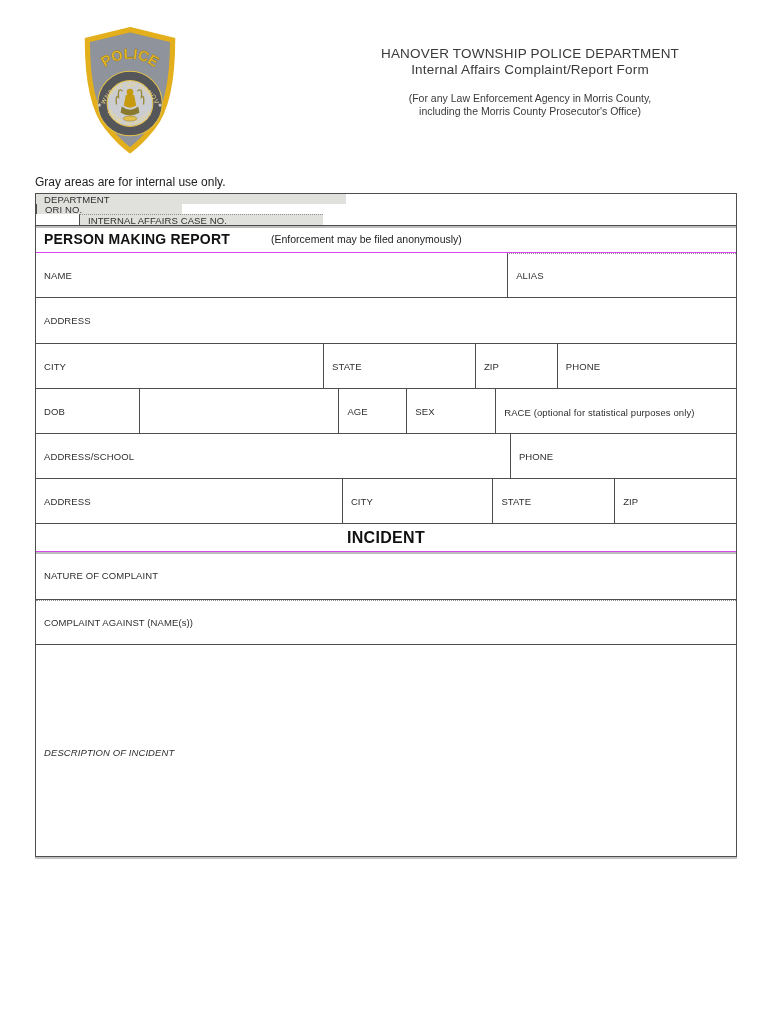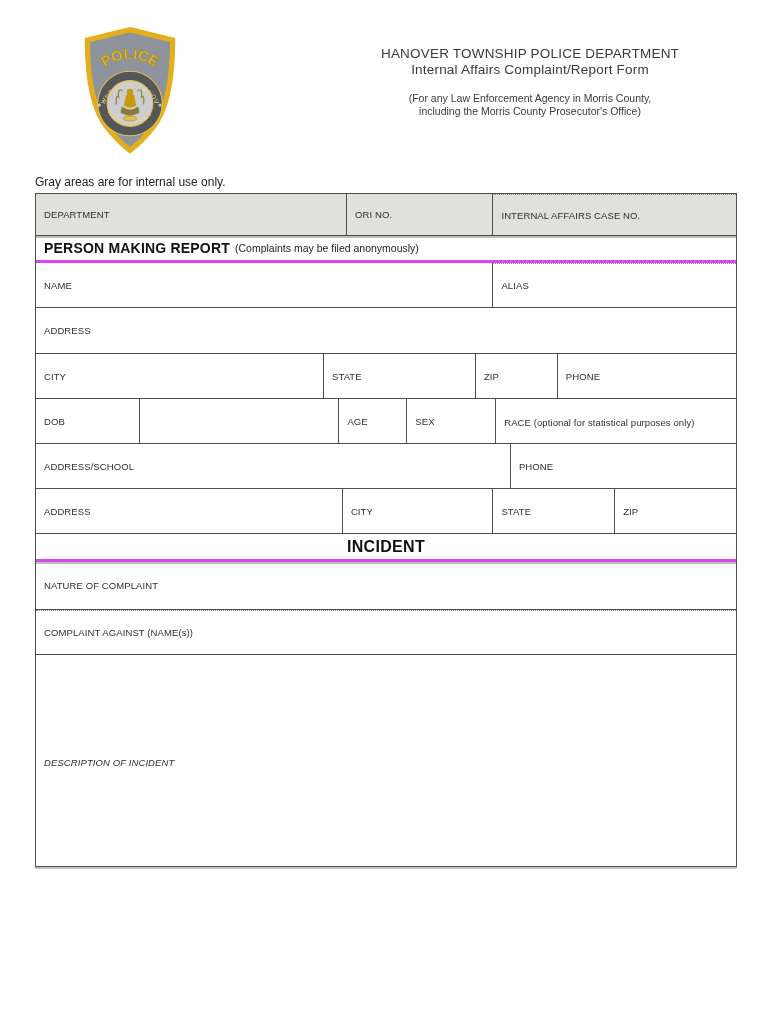--- a/index.html
+++ b/index.html
@@ -32,28 +32,28 @@
   .cell{
     position:relative;box-sizing:border-box;
     display:flex;align-items:center;
     padding:2px 0 2px 8px;
     overflow:hidden;
   }
   .cell + .cell{border-left:1px solid #4d4d4d;}
   .cell .lbl{font-size:9.5px;color:#2e2e2e;letter-spacing:.1px;}
   .cell.top-align{align-items:center;padding-top:5px;}
   .gray{background:#e0e0dd;}
-  .dotted-top{border-top:1px dotted #8f8f8f;}
-  .section-row{display:flex;align-items:center;padding:4px 0 4px 8px;border-bottom:3px solid #d946ef;box-sizing:border-box;}
+  .dotted-top{border-top:1px dotted #8f8f8f;margin-left:43px;}
+  .section-row{display:flex;align-items:center;padding:4px 0 4px 8px;border-bottom:1px solid #d946ef;box-sizing:border-box;gap:36px;}
   .section-title{font-size:14px;font-weight:bold;color:#111;letter-spacing:.2px;}
   .section-note{font-size:10.5px;color:#222;margin-left:5px;}
   .center-row{justify-content:center;padding-left:0;}
   .incident-title{font-size:16px;font-weight:bold;color:#111;letter-spacing:.3px;}
   
-  .h42{height:42px;} .h26{height:27px;} .h45{height:45px;} .h46{height:46px;}
+  .h42{height:32px;flex-direction:column;} .h26{height:27px;} .h45{height:45px;} .h46{height:46px;}
   .h28{height:28px;} .h48{height:48px;} .h211{height:211px;font-style:italic;}
 </style>
 </head>
 <body>
 
 <div class="page">
 
   <div class="badge-wrap">
     <svg viewBox="0 0 100 124" width="104" height="130">
       <path d="M50 3 L91 13 C91 54 85 81 72 97 C64 107 57 114 50 119 C43 114 36 107 28 97 C15 81 9 54 9 13 Z" fill="#8e939c" stroke="#e3af1c" stroke-width="5"></path>
@@ -105,21 +105,21 @@
       <div class="cell gray" style="width:20.9%">
         <span class="lbl">ORI NO.</span>
       </div>
       <div class="cell gray dotted-top" style="width:34.8%">
         <span class="lbl">INTERNAL AFFAIRS CASE NO.</span>
       </div>
     </div>
 
     <div class="section-row h26">
       <span class="section-title">PERSON MAKING REPORT</span>
-      <span class="section-note">(Complaints may be filed anonymously)</span>
+      <span class="section-note">(Enforcement may be filed anonymously)</span>
     </div>
 
     <div class="frow h45">
       <div class="cell" style="width:65.2%">
         <span class="lbl">NAME</span>
       </div>
       <div class="cell dotted-top" style="width:34.8%">
         <span class="lbl">ALIAS</span>
       </div>
     </div>

